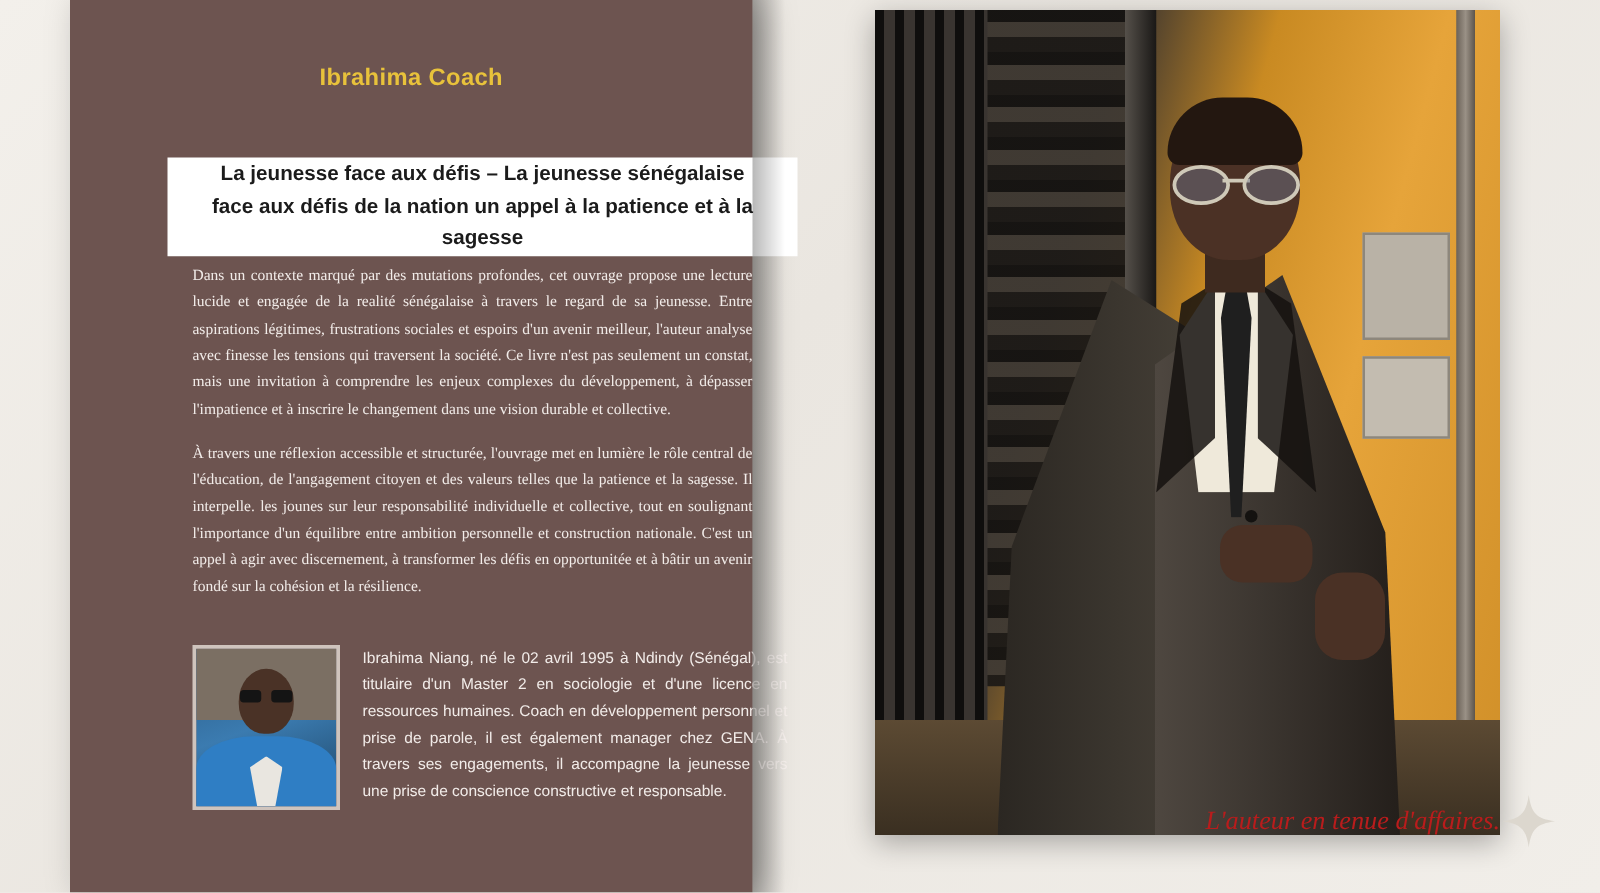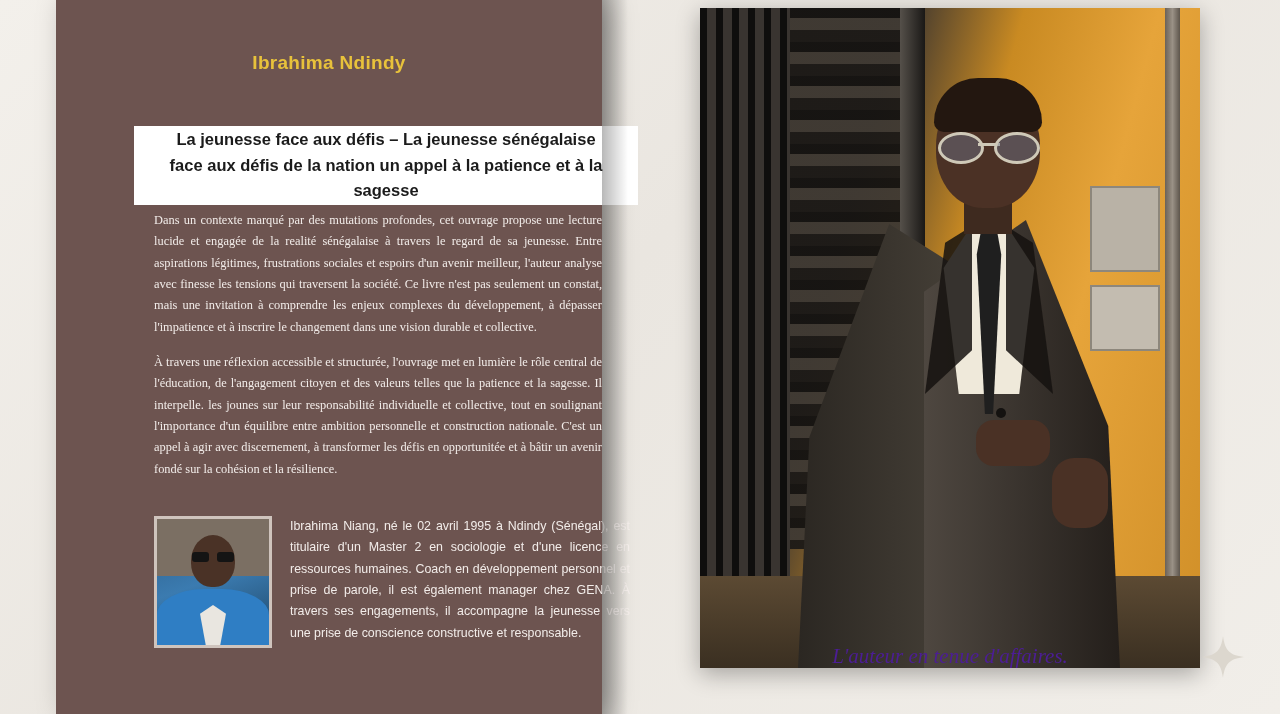--- a/index.html
+++ b/index.html
@@ -236,41 +236,41 @@
     border-radius: 22px; background: #4a3125;
   }
   .man .button {
     position: absolute; left: 256px; top: 380px; width: 10px; height: 10px;
     border-radius: 50%; background: #141210;
   }
 
   .caption {
     position: absolute;
     left: 700px; top: 644px; width: 500px;
-    text-align: center;
+    text-align: right;
     font-family: "Liberation Serif", serif;
     font-style: italic;
     font-size: 21px;
-    color: #4c1d95;
+    color: #b91c1c;
   }
   .sparkle {
     position: absolute;
     right: 36px; bottom: 36px;
     width: 42px; height: 42px;
     color: #d9d4cb;
   }
 </style>
 </head>
 <body>
 
 <div class="grain"></div>
 
 <div class="book-back">
 
-  <div class="author-name">Ibrahima Ndindy</div>
+  <div class="author-name">Ibrahima Coach</div>
 
   <div class="title-band">
     <div class="title-text">La jeunesse face aux défis – La jeunesse sénégalaise face aux défis de la nation un appel à la patience et à la sagesse</div>
   </div>
 
   <div class="blurb">
     <p>Dans un contexte marqué par des mutations profondes, cet ouvrage propose une lecture lucide et engagée de la realité sénégalaise à travers le regard de sa jeunesse. Entre aspirations légitimes, frustrations sociales et espoirs d'un avenir meilleur, l'auteur analyse avec finesse les tensions qui traversent la société. Ce livre n'est pas seulement un constat, mais une invitation à comprendre les enjeux complexes du développement, à  dépasser l'impatience et à inscrire le changement dans une vision durable et collective.</p>
     <p>À travers une réflexion  accessible et structurée, l'ouvrage met en lumière le rôle central de l'éducation,  de l'angagement citoyen et des valeurs telles que la patience et la sagesse. Il interpelle. les jounes sur leur responsabilité individuelle et collective, tout en soulignant  l'importance d'un équilibre entre ambition personnelle et construction nationale. C'est  un appel à agir avec discernement, à transformer les défis en opportunitée et à bâtir un avenir fondé sur la cohésion et la résilience.</p>
   </div>
 

